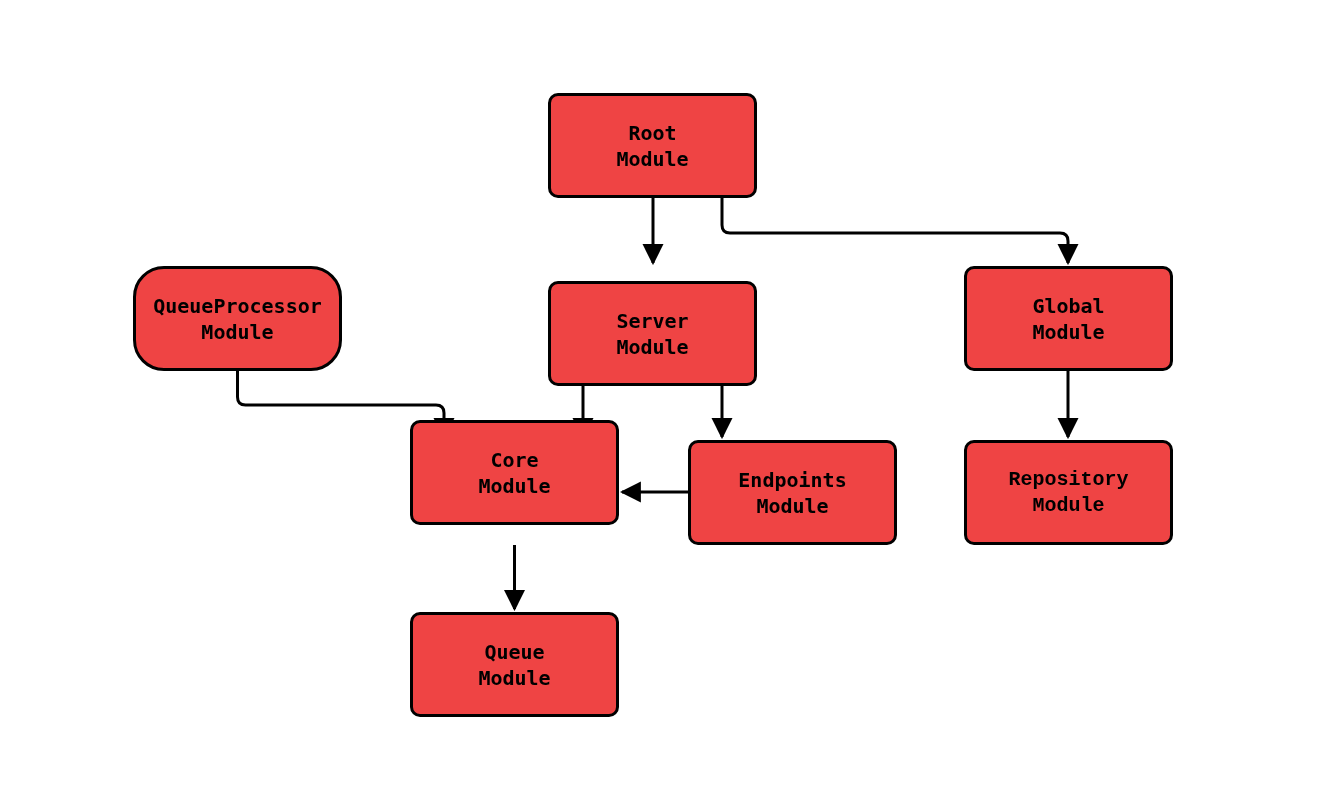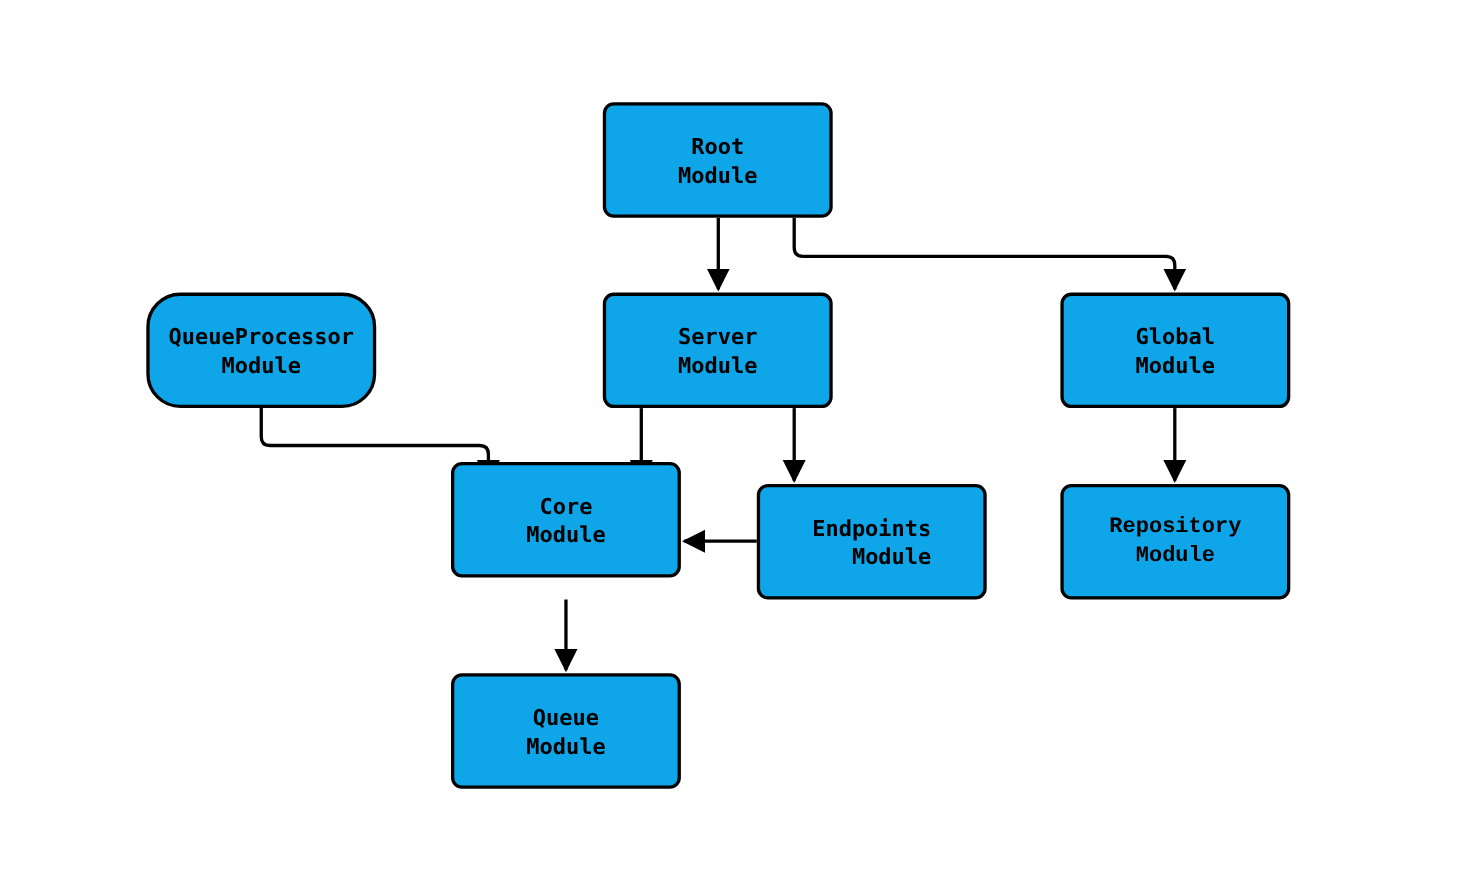--- a/index.html
+++ b/index.html
@@ -25,37 +25,37 @@
   .edges path.edge {
     fill: none;
     stroke: #000000;
     stroke-width: 3;
   }
   .node {
     position: absolute;
     width: 209px;
     height: 105px;
     box-sizing: border-box;
-    background: #0ea5e9;
+    background: #ef4444;
     border: 3px solid #000000;
     border-radius: 10px;
     display: flex;
     align-items: center;
     justify-content: center;
     text-align: center;
     font: bold 20px/1.3 "DejaVu Sans Mono", monospace;
     color: #000000;
     white-space: pre-line;
   }
   .node-root            { left: 548px; top:  93px; }
   .node-queue-processor { left: 133px; top: 266px; border-radius: 31px; }
-  .node-server          { left: 548px; top: 266px; }
+  .node-server          { left: 548px; top: 281px; }
   .node-global          { left: 964px; top: 266px; justify-content: center; }
   .node-core            { left: 410px; top: 420px; }
-  .node-endpoints       { left: 688px; top: 440px; text-align: right; }
+  .node-endpoints       { left: 688px; top: 440px; }
   .node-repository      { left: 964px; top: 440px; font-family: Liberation Mono, monospace; }
   .node-queue           { left: 410px; top: 612px; }
 </style>
 </head>
 <body>
 
 <div class="canvas">
 
   <svg class="edges" viewBox="0 0 1337 809" xmlns="http://www.w3.org/2000/svg">
     <defs>

